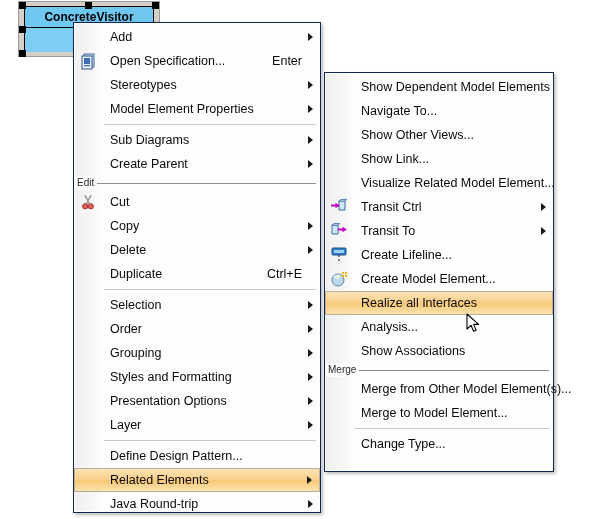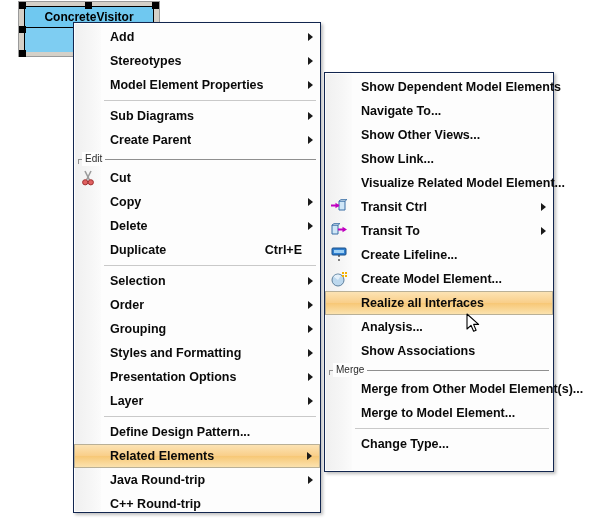--- a/index.html
+++ b/index.html
@@ -105,21 +105,20 @@
     height: 24px;
     line-height: 24px;
     padding-left: 36px;
     padding-right: 35px;
     white-space: nowrap;
     font-size: 12.5px;
     color: #0a0a0a;
     z-index: 2;
     box-sizing: border-box;
     cursor: default;
-    font-weight: bold;
   }
   .mitem.highlight {
     background: linear-gradient(to bottom, #fce3b4 0%, #f9cf8a 48%, #f7c877 52%, #fbe2ae 100%);
     border: 1px solid #b9b097;
     padding-left: 35px;
     height: 24px;
     line-height: 22px;
   }
   .mitem .lbl { display: inline-block; }
   .mitem .accel {
@@ -164,21 +163,21 @@
 
   
   .group-sep {
     position: relative;
     height: 14px;
     z-index: 2;
     padding-left: 6px;
   }
   .group-sep .cap {
     position: absolute;
-    left: 8px;
+    left: 0;
     top: 0px;
     font-size: 10px;
     line-height: 14px;
     color: #2a2a2a;
     background: #fdfdfd;
     padding: 0 3px;
     z-index: 3;
   }
   .group-sep .line-h {
     position: absolute;
@@ -229,20 +228,32 @@
 </div>
 
 <div class="menu" id="menu-main">
   <div class="gutter"></div>
 
   <div class="mitem">
     <span class="lbl">Add</span>
     <span class="arrow"></span>
   </div>
 
+  <div class="mitem">
+    <span class="ico">
+      <svg width="18" height="18" viewBox="0 0 18 18">
+        <rect x="5" y="2" width="10" height="13" fill="#c9d8ee" stroke="#49689c" stroke-width="1"></rect>
+        <rect x="3" y="4" width="10" height="13" fill="#e8f0fb" stroke="#2f5090" stroke-width="1"></rect>
+        <rect x="5" y="6" width="6" height="6" fill="#3f6bb5"></rect>
+        <rect x="5" y="13" width="6" height="1.2" fill="#3f6bb5"></rect>
+      </svg>
+    </span>
+    <span class="lbl">Open Specification...</span>
+    <span class="accel">Enter</span>
+  </div>
 
   <div class="mitem">
     <span class="lbl">Stereotypes</span>
     <span class="arrow"></span>
   </div>
 
   <div class="mitem">
     <span class="lbl">Model Element Properties</span>
     <span class="arrow"></span>
   </div>

